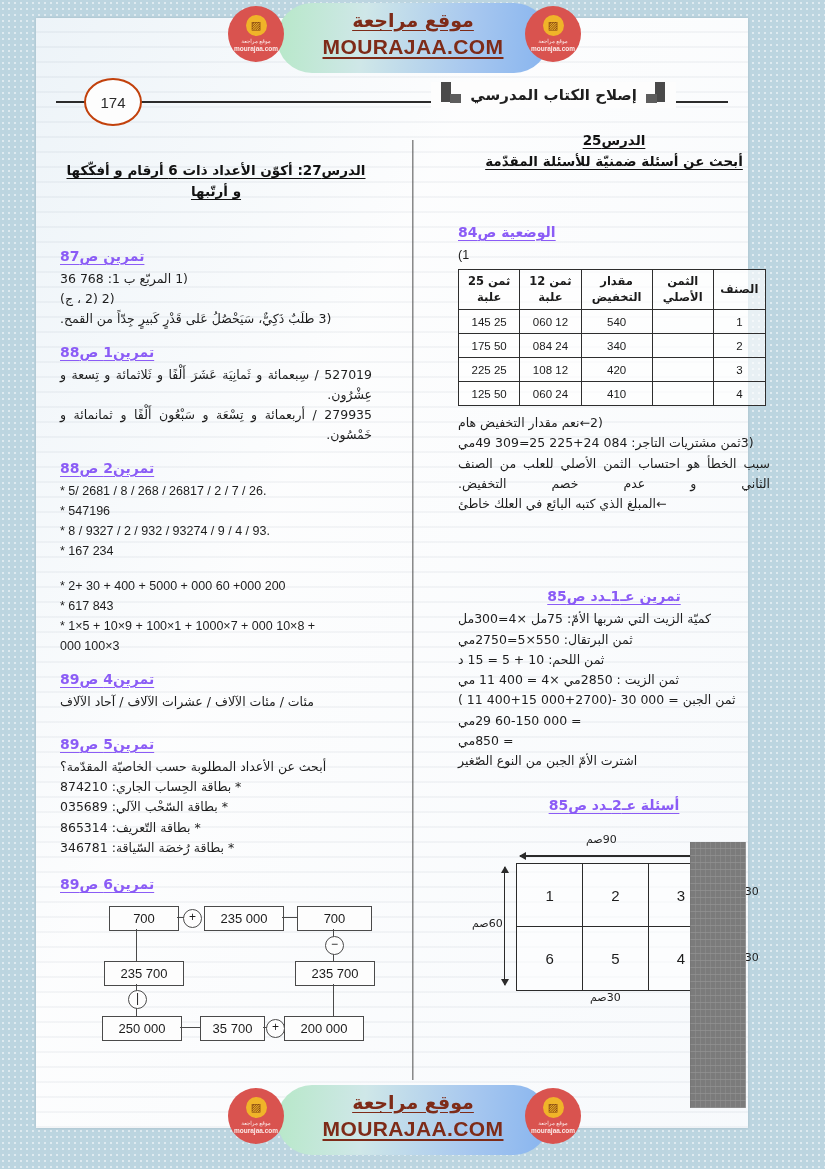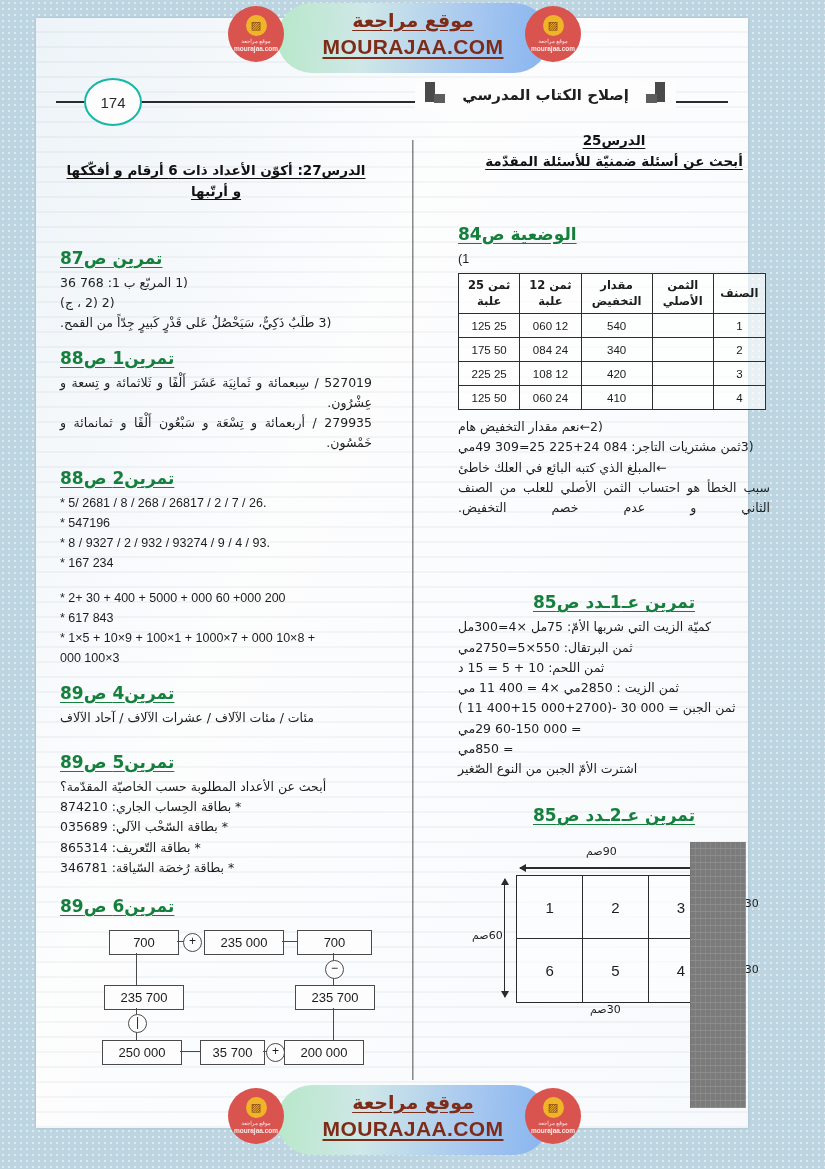--- a/index.html
+++ b/index.html
@@ -85,37 +85,37 @@
     top: 25px;
     height: 1.5px;
     background: #2b2b2b;
   }
   .page-num {
     position: absolute;
     left: 48px;
     top: 2px;
     width: 54px;
     height: 44px;
-    border: 2px solid #14b8a6;
+    border: 2px solid #c2410c;
     border-radius: 50%/50%;
     background: #fdfdfd;
     display: flex;
     align-items: center;
     justify-content: center;
     font-size: 15px;
     color: #2b2b2b;
     font-family: "Liberation Sans", sans-serif;
   }
   .head-title {
     position: absolute;
     right: 72px;
     top: 6px;
     display: flex;
     align-items: center;
-    gap: 17px;
+    gap: 9px;
     background: #fdfdfd;
     padding: 0 4px;
   }
   .head-title .label {
     font-size: 15px;
     font-weight: bold;
     color: #1f1f1f;
     white-space: nowrap;
     letter-spacing: .4px;
   }
@@ -171,26 +171,26 @@
   .lesson-title {
     font-size: 13.5px;
     font-weight: bold;
     text-decoration: underline;
     text-underline-offset: 3px;
     text-align: center;
     color: #121212;
     line-height: 1.55;
   }
   .ex-title {
-    font-size: 17px;
+    font-size: 14px;
     font-weight: bold;
     text-decoration: underline;
     text-underline-offset: 3px;
     text-align: left;
-    color: #15803d;
+    color: #8b5cf6;
     margin: 0 0 5px 0;
   }
   .line {
     font-size: 12.5px;
     line-height: 1.62;
     color: #1d1d1d;
     text-align: right;
     margin: 0;
   }
   .line.left   { text-align: left; }
@@ -475,21 +475,21 @@
             <th class="col-d">ثمن 12 علبة</th>
             <th class="col-e">ثمن 25 علبة</th>
           </tr>
         </thead>
         <tbody>
           <tr>
             <td>1</td>
             <td></td>
             <td>540</td>
             <td>12 060</td>
-            <td>25 125</td>
+            <td>25 145</td>
           </tr>
           <tr>
             <td>2</td>
             <td></td>
             <td>340</td>
             <td>24 084</td>
             <td>50 175</td>
           </tr>
           <tr>
             <td>3</td>
@@ -504,41 +504,41 @@
             <td>410</td>
             <td>24 060</td>
             <td>50 125</td>
           </tr>
         </tbody>
       </table>
 
       <div class="small-gap"></div>
       <p class="line left">(2←نعم مقدار التخفيض هام</p>
       <p class="line left">(3ثمن مشتريات التاجر: 084 24+225 25=309 49مي</p>
+      <p class="line just">سبب الخطأ هو احتساب الثمن الأصلي للعلب من الصنف الثاني و عدم خصم التخفيض.</p>
       <p class="line left">←المبلغ الذي كتبه البائع في العلك خاطئ</p>
-      <p class="line just">سبب الخطأ هو احتساب الثمن الأصلي للعلب من الصنف الثاني و عدم خصم التخفيض.</p>
 
       <div style="height:44px"></div>
 
 
       <div style="height:30px"></div>
 
       <div class="ex-title" style="text-align:center;">تمرين عـ1ـدد ص85</div>
       <p class="line left">كميّة الزيت التي شربها الأمّ: 75مل ×4=300مل</p>
       <p class="line left">ثمن البرتقال: 550×5=2750مي</p>
       <p class="line left">ثمن اللحم: 10 + 5 = 15 د</p>
       <p class="line left">ثمن الزيت : 2850مي ×4 = 400 11 مي</p>
       <p class="line left">ثمن الجبن = 000 30 -(2700+000 15+400 11 )</p>
       <p class="line left">= 000 60-150 29مي</p>
       <p class="line left">= 850مي</p>
       <p class="line left">اشترت الأمّ الجبن من النوع الصّغير</p>
 
       <div style="height:26px"></div>
 
-      <div class="ex-title" style="text-align:center;">تمرين عـ2ـدد ص85</div>
+      <div class="ex-title" style="text-align:center;">أسئلة عـ2ـدد ص85</div>
 
       <div class="figure-wrap">
 
         <div class="dim-label" style="left:116px; top:6px;">90صم</div>
         <div class="arrow-h" style="left:50px; top:28px; width:188px;"></div>
 
         <div class="arrow-v" style="left:34px; top:40px; height:118px;"></div>
         <div class="dim-label" style="left:2px; top:90px;">60صم</div>
 
         <div class="arrow-v" style="left:252px; top:40px; height:56px;"></div>

